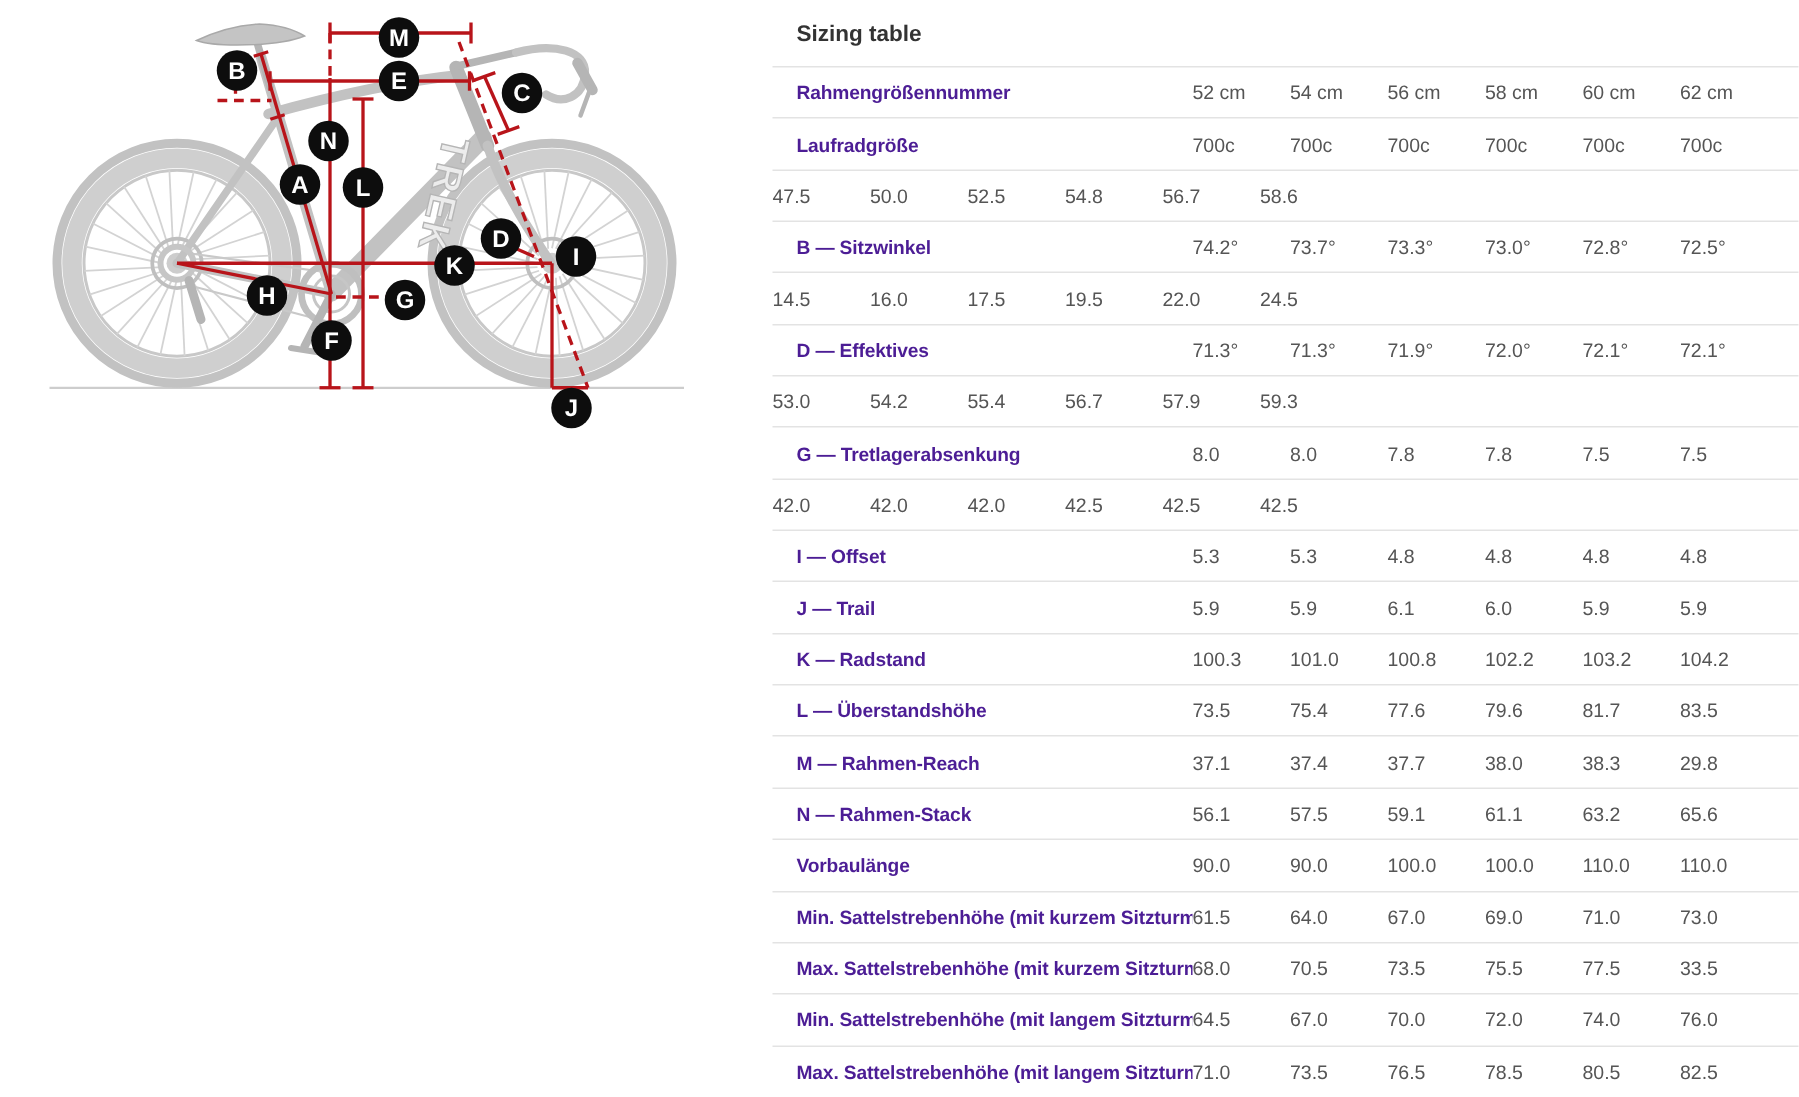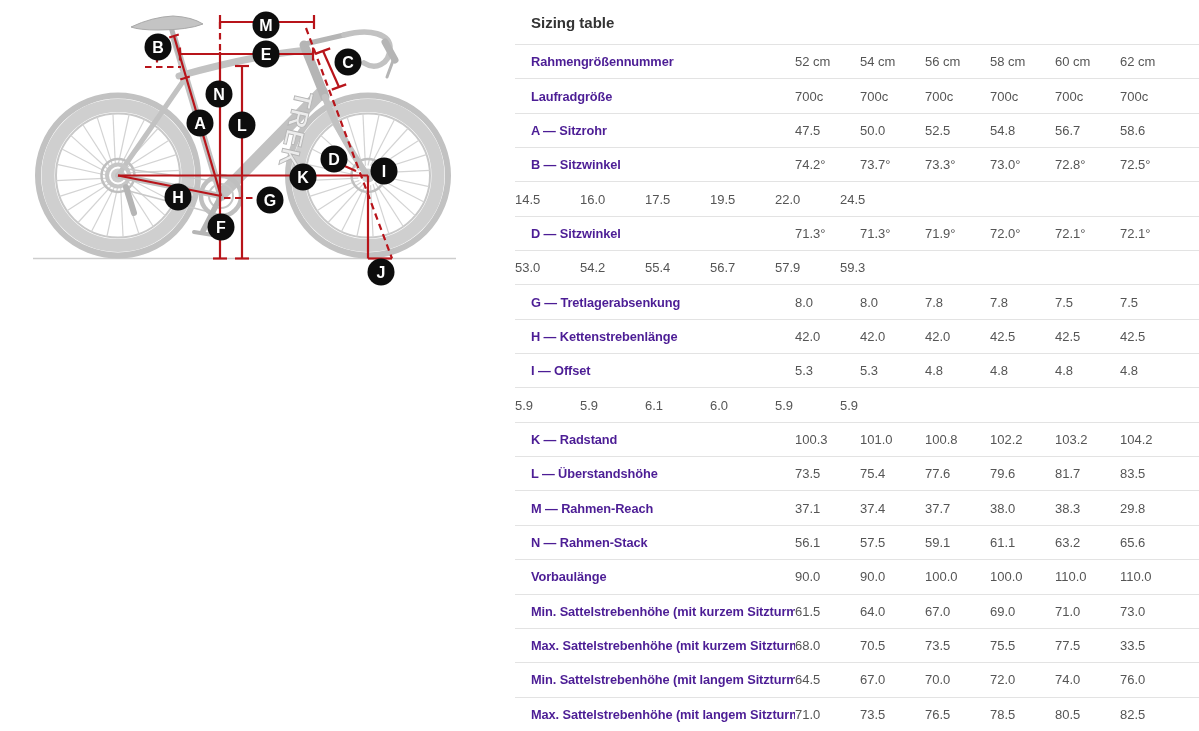--- a/index.html
+++ b/index.html
@@ -229,21 +229,20 @@
         <div class="trow">
           <div class="tlabel">Laufradgröße</div>
           <div class="tcell">700c</div>
           <div class="tcell">700c</div>
           <div class="tcell">700c</div>
           <div class="tcell">700c</div>
           <div class="tcell">700c</div>
           <div class="tcell">700c</div>
         </div>
         <div class="trow">
-          <div class="tlabel">A — Sitzrohr</div>
           <div class="tcell">47.5</div>
           <div class="tcell">50.0</div>
           <div class="tcell">52.5</div>
           <div class="tcell">54.8</div>
           <div class="tcell">56.7</div>
           <div class="tcell">58.6</div>
         </div>
         <div class="trow">
           <div class="tlabel">B — Sitzwinkel</div>
           <div class="tcell">74.2°</div>
@@ -255,21 +254,21 @@
         </div>
         <div class="trow">
           <div class="tcell">14.5</div>
           <div class="tcell">16.0</div>
           <div class="tcell">17.5</div>
           <div class="tcell">19.5</div>
           <div class="tcell">22.0</div>
           <div class="tcell">24.5</div>
         </div>
         <div class="trow">
-          <div class="tlabel">D — Sitzwinkel</div>
+          <div class="tlabel">D — Effektives</div>
           <div class="tcell">71.3°</div>
           <div class="tcell">71.3°</div>
           <div class="tcell">71.9°</div>
           <div class="tcell">72.0°</div>
           <div class="tcell">72.1°</div>
           <div class="tcell">72.1°</div>
         </div>
         <div class="trow">
           <div class="tcell">53.0</div>
           <div class="tcell">54.2</div>
@@ -281,38 +280,38 @@
         <div class="trow">
           <div class="tlabel">G — Tretlagerabsenkung</div>
           <div class="tcell">8.0</div>
           <div class="tcell">8.0</div>
           <div class="tcell">7.8</div>
           <div class="tcell">7.8</div>
           <div class="tcell">7.5</div>
           <div class="tcell">7.5</div>
         </div>
         <div class="trow">
-          <div class="tlabel">H — Kettenstrebenlänge</div>
           <div class="tcell">42.0</div>
           <div class="tcell">42.0</div>
           <div class="tcell">42.0</div>
           <div class="tcell">42.5</div>
           <div class="tcell">42.5</div>
           <div class="tcell">42.5</div>
         </div>
         <div class="trow">
           <div class="tlabel">I — Offset</div>
           <div class="tcell">5.3</div>
           <div class="tcell">5.3</div>
           <div class="tcell">4.8</div>
           <div class="tcell">4.8</div>
           <div class="tcell">4.8</div>
           <div class="tcell">4.8</div>
         </div>
         <div class="trow">
+          <div class="tlabel">J — Trail</div>
           <div class="tcell">5.9</div>
           <div class="tcell">5.9</div>
           <div class="tcell">6.1</div>
           <div class="tcell">6.0</div>
           <div class="tcell">5.9</div>
           <div class="tcell">5.9</div>
         </div>
         <div class="trow">
           <div class="tlabel">K — Radstand</div>
           <div class="tcell">100.3</div>

